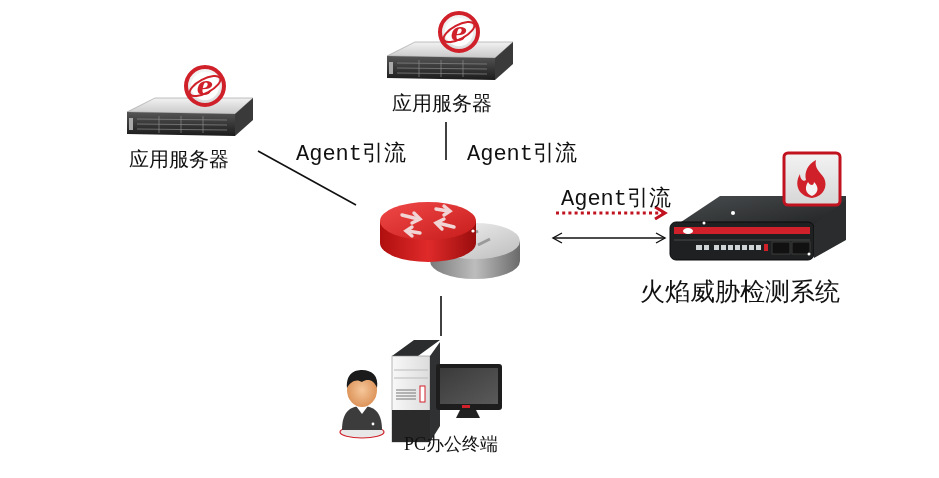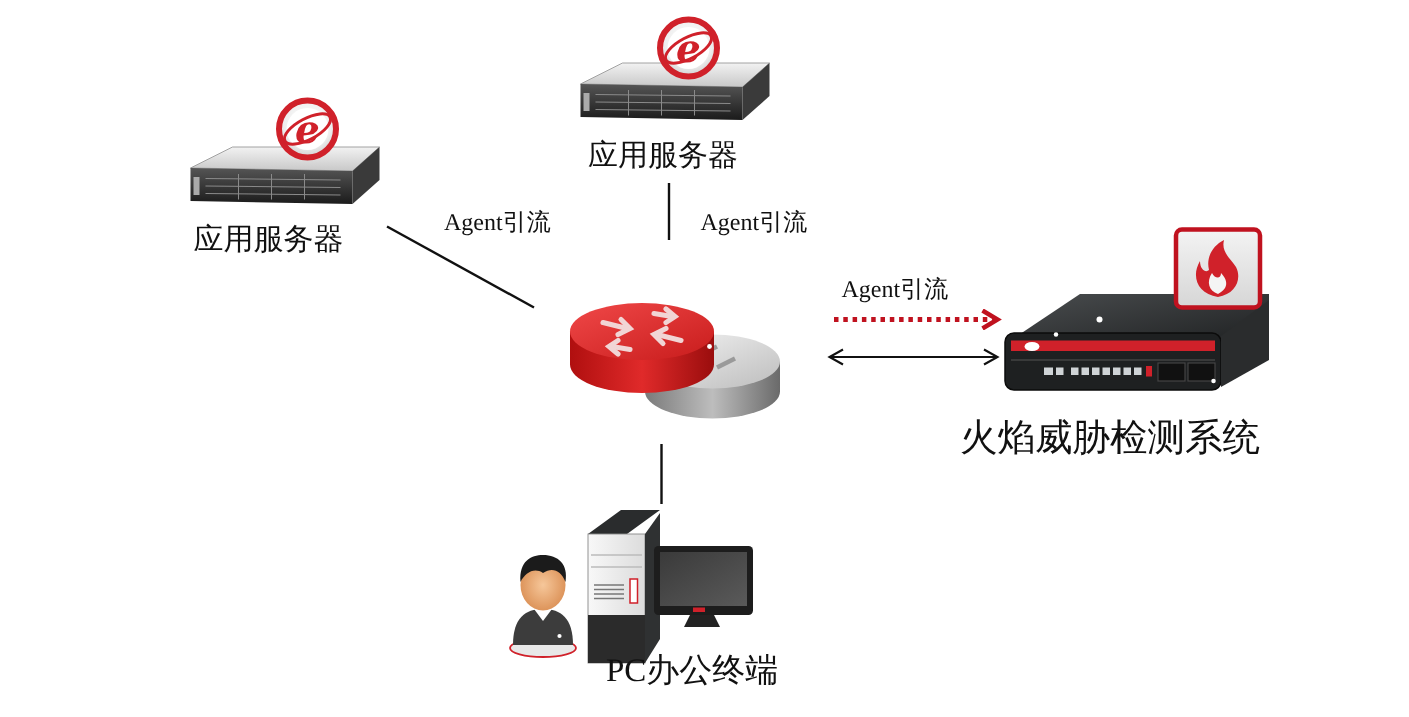--- a/index.html
+++ b/index.html
@@ -1,20 +1,20 @@
 <!DOCTYPE html>
 <html><head>
 <meta charset="utf-8">
 <style>
   html, body { margin: 0; padding: 0; background: #ffffff; }
   body { width: 939px; height: 478px; position: relative; overflow: hidden;
          font-family: "DejaVu Sans", sans-serif; }
   .abs { position: absolute; }
   .label-cn { font-family: Liberation Mono, monospace; font-size: 20px; color: #111; white-space: nowrap; }
-  .label-agent { font-family: Liberation Serif, serif; font-size: 16px; color: #111; white-space: nowrap; }
+  .label-agent { font-family: Liberation Mono, monospace; font-size: 22px; color: #111; white-space: nowrap; }
   svg { overflow: visible; }
 </style>
 </head>
 <body>
 
 <svg class="abs" style="left:0;top:0;" width="939" height="478">
   <defs>
     <marker id="arrowOpen" markerWidth="12" markerHeight="12" refX="10" refY="6" orient="auto-start-reverse" markerUnits="userSpaceOnUse">
       <path d="M1,1 L10,6 L1,11" fill="none" stroke="#111" stroke-width="1.4"></path>
     </marker>
@@ -234,13 +234,13 @@
     <g>
       <ellipse cx="26" cy="94" rx="22" ry="6" fill="#e8e8e8" stroke="#d0212a" stroke-width="1.2"></ellipse>
       <path d="M6,92 C6,74 14,68 26,68 C38,68 46,74 46,92 Z" fill="#3c3c3c"></path>
       <polygon points="20,68 26,76 32,68" fill="#ffffff"></polygon>
       <ellipse cx="26" cy="52" rx="15" ry="17" fill="url(#face)"></ellipse>
       <path d="M11,50 C10,36 18,32 26,32 C36,32 43,38 41,50 C38,42 32,40 26,44 C20,40 14,44 11,50 Z" fill="#1b1b1b"></path>
       <circle cx="37" cy="86" r="1.4" fill="#fff"></circle>
     </g>
   </svg>
 </div>
-<div class="abs label-cn" style="left:404px;top:432px;font-size:22px;font-family:'Liberation Serif', serif;">PC办公终端</div>
+<div class="abs label-cn" style="left:404px;top:432px;font-size:18px;font-family:'Liberation Serif', serif;">PC办公终端</div>
 
 </body></html>

